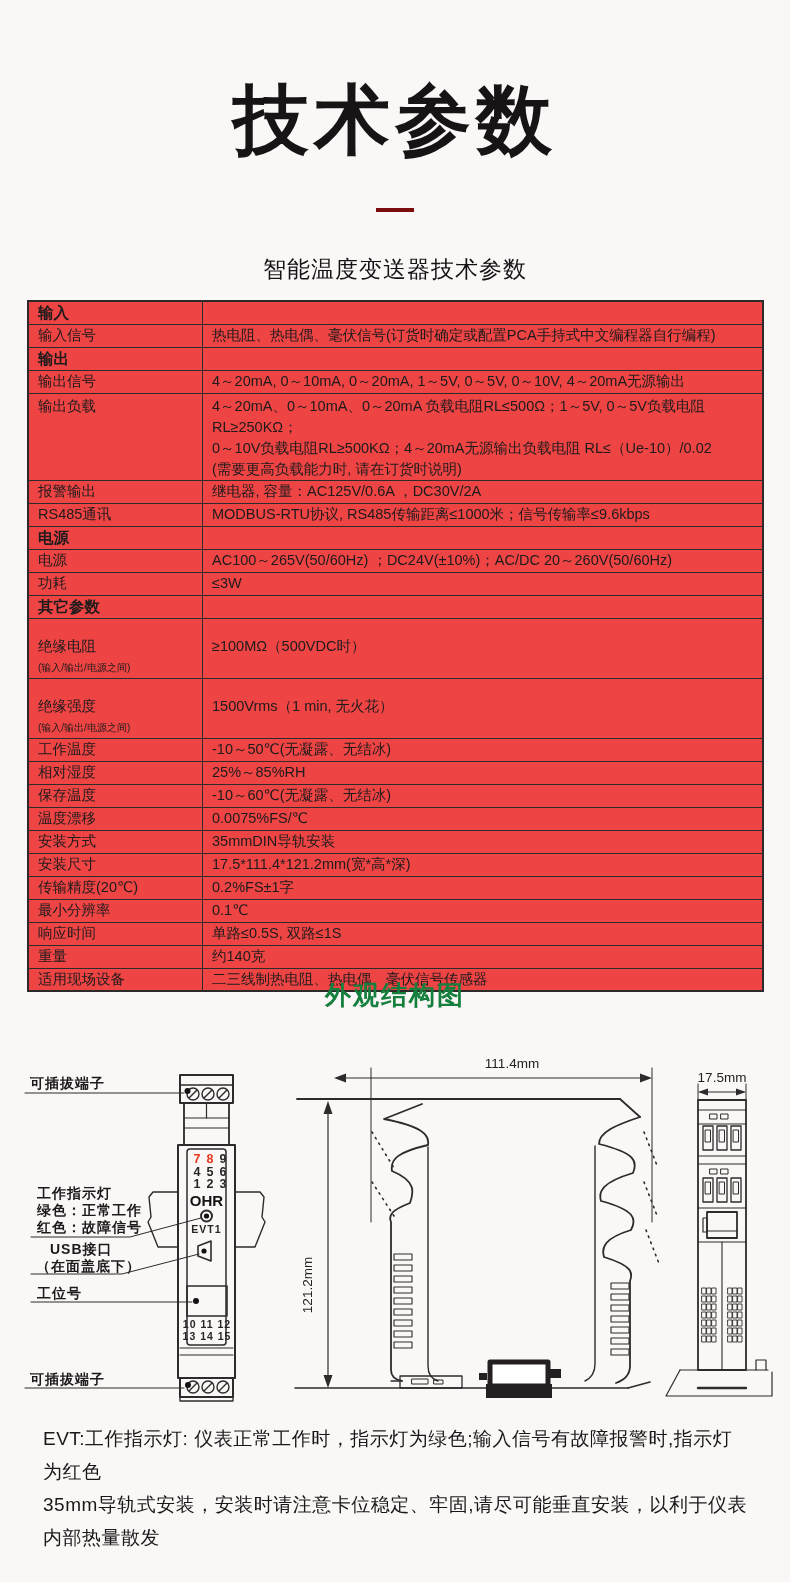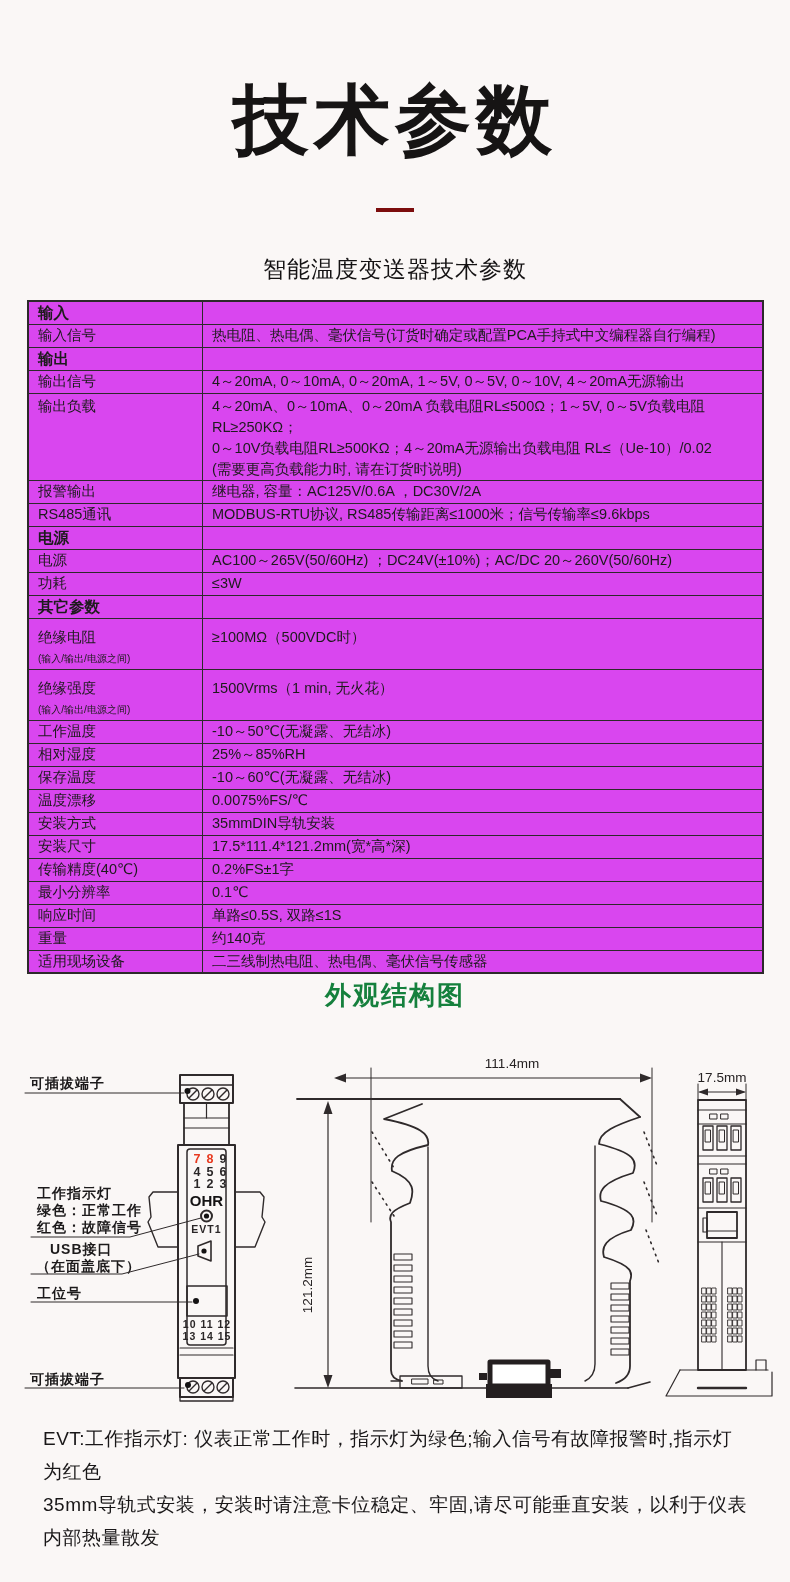--- a/index.html
+++ b/index.html
@@ -4,30 +4,30 @@
 <style>
   html,body{margin:0;padding:0;}
   body{font-family:"Liberation Sans","DejaVu Sans",sans-serif;background:#faf7f6;}
   .page{position:relative;width:790px;height:1582px;background:#faf7f6;overflow:hidden;color:#1d1b1c;}
   .big-title{position:absolute;top:78px;left:0;width:790px;text-align:center;
     font-size:76px;font-weight:900;color:#161414;letter-spacing:5px;line-height:1.1;}
   .red-dash{position:absolute;top:208px;left:50%;margin-left:-19px;width:38px;height:4px;background:#7c0d0d;}
   .subtitle{position:absolute;top:254px;left:0;width:790px;text-align:center;
     font-size:23px;font-weight:400;color:#141213;letter-spacing:1px;}
   table.spec{position:absolute;top:300px;left:27px;width:737px;border-collapse:collapse;
-    border:2px solid #2d2a2b;table-layout:fixed;background:#d946ef;}
+    border:2px solid #2d2a2b;table-layout:fixed;background:#ef4444;}
   table.spec td{border:1px solid #2d2a2b;font-size:14.5px;color:#1d1b1c;
     padding:0 6px 0 9px;line-height:21px;vertical-align:middle;overflow:hidden;}
   td.lbl{width:158px;}
   tr.r{height:23px;}
   tr.tall{height:68px;}
   tr.two{height:44px;}
   tr.sec td.lbl{font-weight:bold;font-size:15.5px;}
   tr.tall td{vertical-align:top;padding-top:2px;}
-  tr.two td{vertical-align:top;padding-top:8px;}
+  tr.two td{vertical-align:top;padding-top:17px;}
   .pre{white-space:pre-line;}
   .sub{display:block;font-size:10px;}
   .sec2-title{position:absolute;top:978px;left:0;width:790px;text-align:center;
     font-size:26px;font-weight:600;color:#15803d;letter-spacing:2px;}
   svg.diagram{position:absolute;top:1040px;left:0;}
   svg.diagram text{font-family:"Liberation Sans","DejaVu Sans",sans-serif;}
   .cnlabel{font-size:14px;font-weight:bold;fill:#1c1a1b;letter-spacing:1px;}
   .dimtxt{font-size:13.5px;fill:#262223;}
   .digit{font-size:12.5px;font-weight:bold;fill:#2a2627;}
   .digit-red{font-size:12.5px;font-weight:bold;fill:#e8391f;}
@@ -119,21 +119,21 @@
         </tr>
       <tr class="r">
           <td class="lbl">安装方式</td>
           <td>35mmDIN导轨安装</td>
         </tr>
       <tr class="r">
           <td class="lbl">安装尺寸</td>
           <td>17.5*111.4*121.2mm(宽*高*深)</td>
         </tr>
       <tr class="r">
-          <td class="lbl">传输精度(40℃)</td>
+          <td class="lbl">传输精度(20℃)</td>
           <td>0.2%FS±1字</td>
         </tr>
       <tr class="r">
           <td class="lbl">最小分辨率</td>
           <td>0.1℃</td>
         </tr>
       <tr class="r">
           <td class="lbl">响应时间</td>
           <td>单路≤0.5S, 双路≤1S</td>
         </tr>

